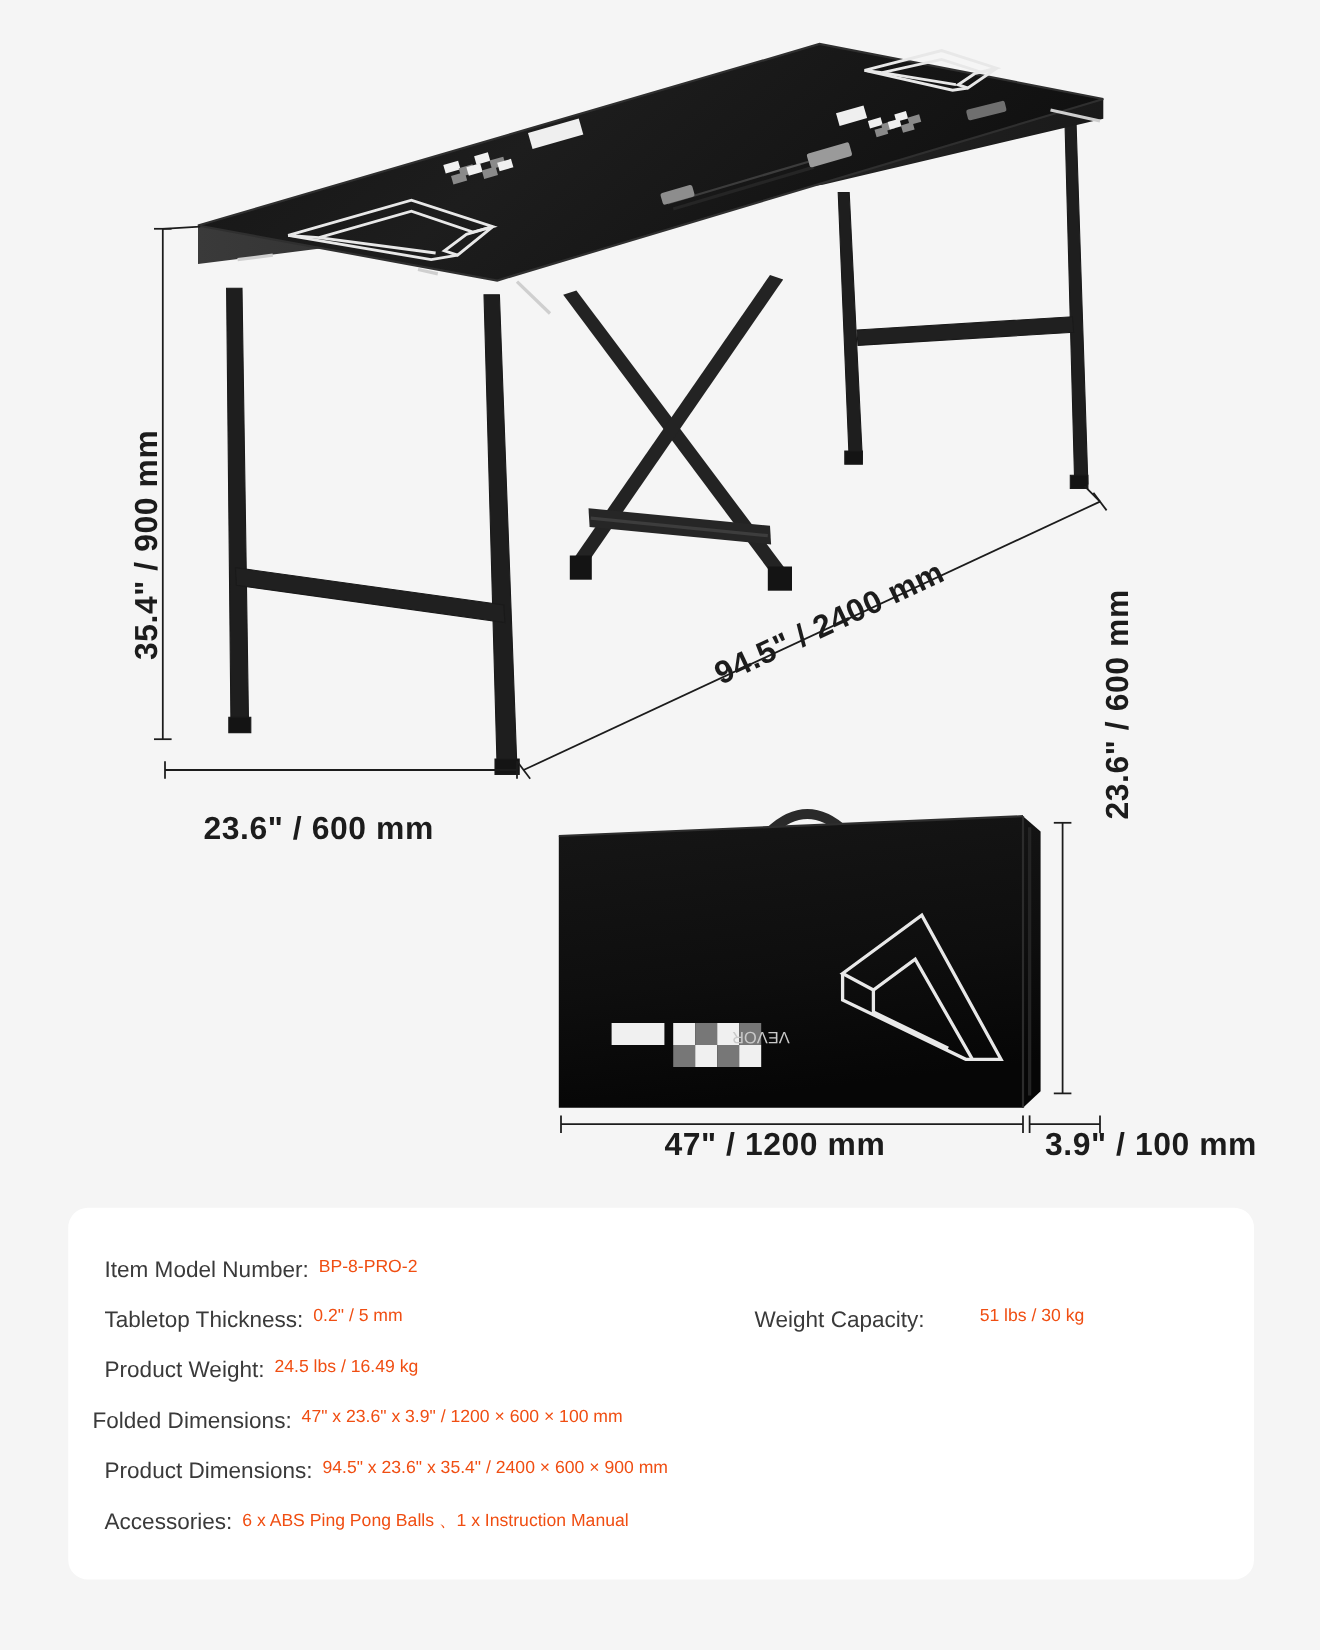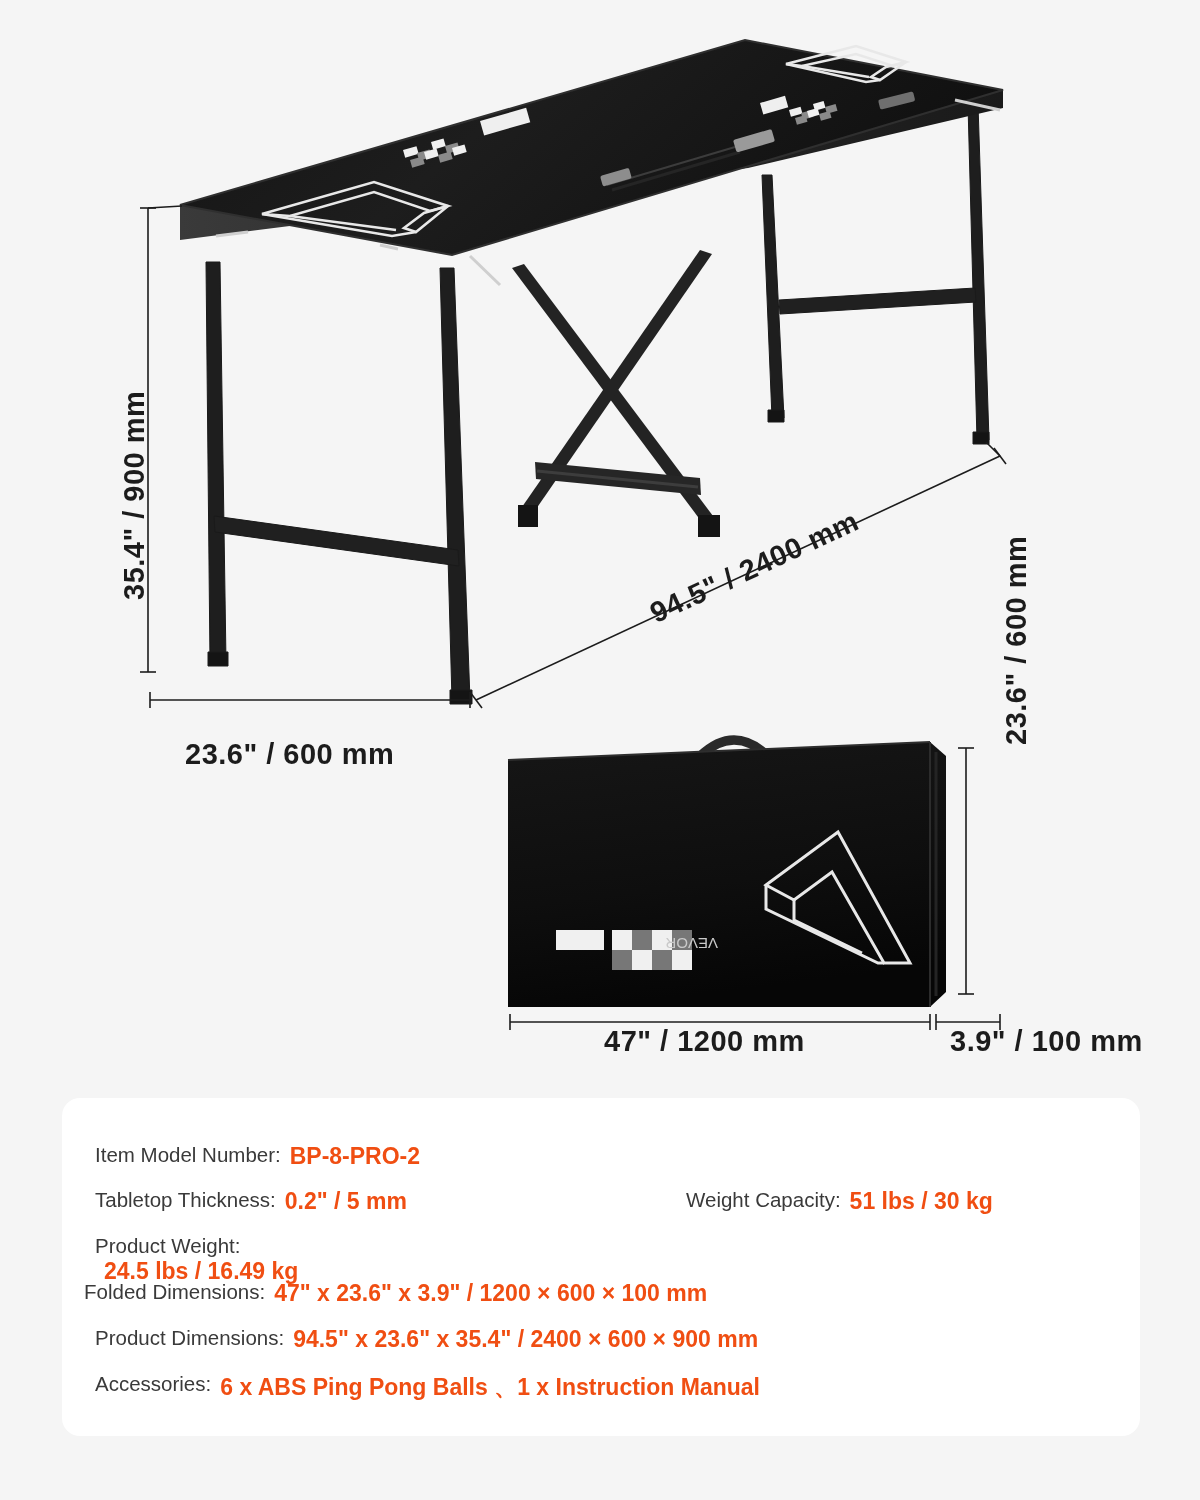--- a/index.html
+++ b/index.html
@@ -47,23 +47,23 @@
     display: flex;
     align-items: flex-start;
     white-space: nowrap;
   }
   .spec-key {
     font-size: 20.5px;
     color: #3a3a3a;
     font-weight: normal;
   }
   .spec-val {
-    font-size: 23px;
+    font-size: 16px;
     color: #f04e12;
-    font-weight: bold;
+    font-weight: normal;
     margin-left: 9px;
   }
 
   svg { display: block; }
 </style>
 </head>
 <body>
 
 <div id="page">
 
@@ -252,40 +252,40 @@
     <div class="spec-row" style="left:33px; top:45px;">
       <span class="spec-key">Item Model Number:</span>
       <span class="spec-val">BP-8-PRO-2</span>
     </div>
 
     <div class="spec-row" style="left:33px; top:90px;">
       <span class="spec-key">Tabletop Thickness:</span>
       <span class="spec-val">0.2" / 5 mm</span>
     </div>
 
-    <div class="spec-row" style="left:33px; top:136px;flex-direction:column;">
+    <div class="spec-row" style="left:33px; top:136px;">
       <span class="spec-key">Product Weight:</span>
       <span class="spec-val">24.5 lbs / 16.49 kg</span>
     </div>
 
     <div class="spec-row" style="left:22px; top:182px;">
       <span class="spec-key">Folded Dimensions:</span>
       <span class="spec-val">47" x 23.6" x 3.9" / 1200 × 600 × 100 mm</span>
     </div>
 
     <div class="spec-row" style="left:33px; top:228px;">
       <span class="spec-key">Product Dimensions:</span>
       <span class="spec-val">94.5" x 23.6" x 35.4" / 2400 × 600 × 900 mm</span>
     </div>
 
     <div class="spec-row" style="left:33px; top:274px;">
       <span class="spec-key">Accessories:</span>
       <span class="spec-val">6 x ABS Ping Pong Balls 、1 x Instruction Manual</span>
     </div>
 
 
-    <div class="spec-row" style="left:624px; top:90px;">
+    <div class="spec-row" style="left:624px; top:90px;gap:41px;">
       <span class="spec-key">Weight Capacity:</span>
       <span class="spec-val">51 lbs / 30 kg</span>
     </div>
 
   </div>
 </div>
 
 </body></html>

